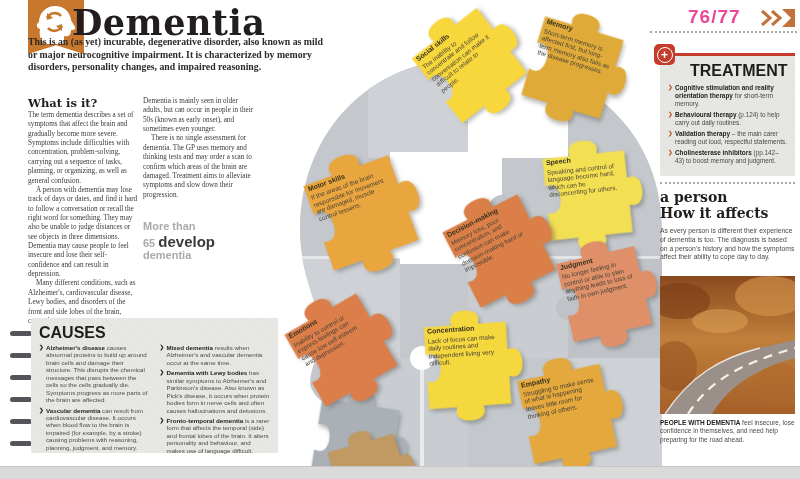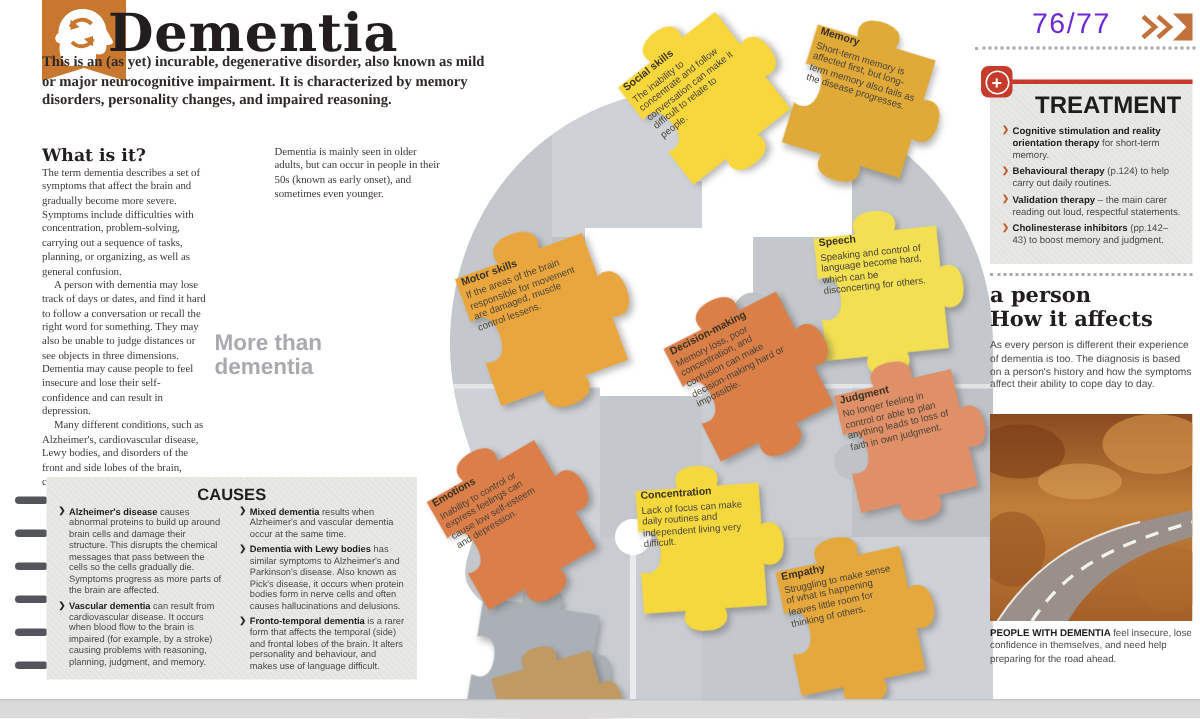--- a/index.html
+++ b/index.html
@@ -5,47 +5,47 @@
   html,body{margin:0;padding:0;}
   #page{position:relative;width:800px;height:479px;background:#ffffff;overflow:hidden;
         font-family:"Liberation Sans",sans-serif;color:#3c3835;}
   .abs{position:absolute;}
 
   
   .ribbon{left:28px;top:0;width:56px;height:54px;background:#c8772e;
           clip-path:polygon(0 0,100% 0,100% 100%,50% 84%,0 100%);}
   .page-title{left:72px;top:2px;font-family:"DejaVu Serif",serif;font-weight:700;
               font-size:35px;color:#221e1f;letter-spacing:.5px;}
-  .page-num{left:688px;top:6px;font-size:19px;font-weight:400;color:#6d28d9;letter-spacing:1px;}
+  .page-num{left:688px;top:6px;font-size:19px;font-weight:700;color:#ec4899;letter-spacing:1px;}
   .chev{left:760px;top:7px;}
   .dotted{height:0;border-top:2px dotted #a9a9a6;}
   .dot-top{left:650px;top:31px;width:147px;}
   .intro{left:28px;top:36px;width:300px;font-family:"Liberation Serif",serif;font-weight:700;
          font-size:9.8px;line-height:1.3;color:#2e2a28;}
 
   
   .wii-head{left:28px;top:96px;font-family:"DejaVu Serif",serif;font-weight:700;font-size:11.5px;color:#221e1f;}
   .col{font-family:"Liberation Serif",serif;font-size:7.2px;line-height:1.3;color:#3c3835;}
   .col p{margin:0;}
   .col p + p{text-indent:8px;}
   .col1{left:28px;top:111px;width:110px;}
-  .col2{left:143px;top:97px;width:112px;margin-left:40px;}
+  .col2{left:143px;top:97px;width:112px;}
 
   
   .stat{left:143px;top:221px;width:120px;font-weight:700;line-height:1.08;}
-  .s-gray{color:#a8aaad;font-size:15px;}
+  .s-gray{color:#a8aaad;font-size:11px;}
   .s-dark{color:#3b393a;font-size:15px;}
   .s-num{color:#b2b4b7;font-size:41px;line-height:.95;letter-spacing:-1px;}
   .s-pct{font-size:31px;font-weight:400;color:#c6c8ca;letter-spacing:0;}
 
   
   .causes-box{left:31px;top:318px;width:247px;height:135px;background:#e8e8e5;
       background-image:repeating-linear-gradient(45deg,rgba(0,0,0,.025) 0 1px,transparent 1px 3px);
       padding:6px 8px;box-sizing:border-box;}
-  .causes-head{font-size:11px;font-weight:700;color:#1d1d1b;margin-bottom:2px;text-align:center;}
+  .causes-head{font-size:16px;font-weight:700;color:#1d1d1b;margin-bottom:2px;}
   .b-cols{display:flex;gap:10px;}
   .b-col{width:50%;}
   .b-item{margin:0 0 3px 0;font-size:6.2px;line-height:1.2;color:#4a4a48;padding-left:7px;position:relative;}
   .b-item b{color:#1d1d1b;}
   .b-item .arrow{position:absolute;left:0;top:0;font-weight:700;color:#2a2a28;font-size:5.6px;}
   .treat .b-item .arrow{color:#c05a2b;}
   .binding{left:10px;top:331px;}
   .binding div{width:22px;height:5px;border-radius:3px;background:#53555a;margin-bottom:17px;}
 
   
@@ -228,24 +228,26 @@
   <div class="abs intro">This is an (as yet) incurable, degenerative disorder, also known as mild or major neurocognitive impairment. It is characterized by memory disorders, personality changes, and impaired reasoning.</div>
 
   <div class="abs wii-head">What is it?</div>
   <div class="abs col col1">
     <p>The term dementia describes a set of symptoms that affect the brain and gradually become more severe. Symptoms include difficulties with concentration, problem-solving, carrying out a sequence of tasks, planning, or organizing, as well as general confusion.</p>
     <p>A person with dementia may lose track of days or dates, and find it hard to follow a conversation or recall the right word for something. They may also be unable to judge distances or see objects in three dimensions. Dementia may cause people to feel insecure and lose their self-confidence and can result in depression.</p>
     <p>Many different conditions, such as Alzheimer's, cardiovascular disease, Lewy bodies, and disorders of the front and side lobes of the brain, cause the symptoms.</p>
   </div>
   <div class="abs col col2">
     <p>Dementia is mainly seen in older adults, but can occur in people in their 50s (known as early onset), and sometimes even younger.</p>
+    <p>There is no single assessment for dementia. The GP uses memory and thinking tests and may order a scan to confirm which areas of the brain are damaged. Treatment aims to alleviate symptoms and slow down their progression.</p>
   </div>
 
   <div class="abs stat">
     <div class="s-gray">More than</div>
+    <div><span class="s-gray">65 </span><span class="s-dark">develop</span></div>
     <div class="s-gray">dementia</div>
   </div>
 
   <div class="abs binding">
     <div></div>
       <div></div>
       <div></div>
       <div></div>
       <div></div>
       <div></div>

